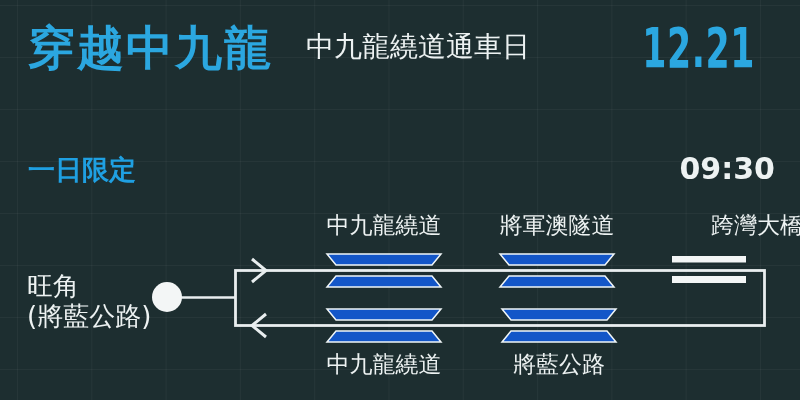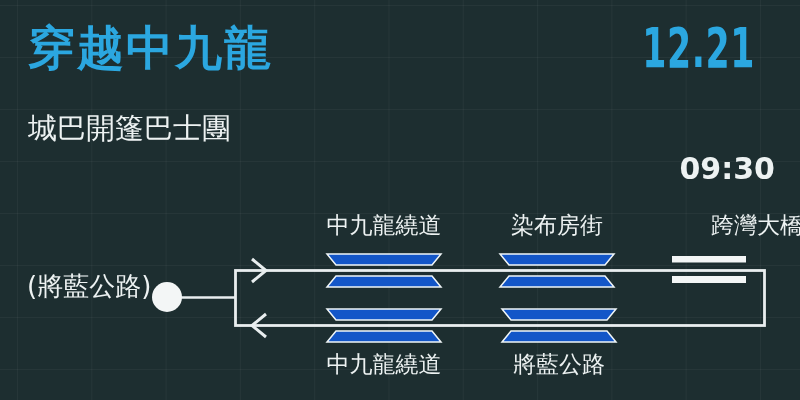--- a/index.html
+++ b/index.html
@@ -63,26 +63,28 @@
     position:absolute;transform:translateX(-50%);
     font-size:23px;color:var(--text-white);line-height:27px;white-space:nowrap;
   }
 </style>
 </head>
 <body>
 
 <div class="poster">
 
   <div class="abs title">穿越中九龍</div>
+  <div class="abs subtitle">中九龍繞道通車日</div>
   <div class="abs date">12.21</div>
 
-  <div class="abs operator">城巴開篷巴士團</div>
+  <div class="abs limited">一日限定</div>
   <div class="abs time">09:30</div>
 
   <div class="abs origin-label">
+    <div>旺角</div>
     <div>(將藍公路)</div>
   </div>
 
   <svg class="diagram-svg" viewBox="0 0 800 400" xmlns="http://www.w3.org/2000/svg">
 
     <line x1="181" y1="297.5" x2="236" y2="297.5" stroke="#E9EEEF" stroke-width="2.4"></line>
 
     <rect x="235.5" y="270.5" width="529" height="55" fill="none" stroke="#E9EEEF" stroke-width="2.8"></rect>
 
     <path d="M252,259 L266,270.5 L252,282" fill="none" stroke="#E9EEEF" stroke-width="3"></path>
@@ -99,18 +101,18 @@
         <rect x="672" y="276" width="74" height="7" fill="#F3F6F6"></rect>
         <polygon points="327,309 441,309 432,320 336,320" fill="#1356C8" stroke="#F0F6F8" stroke-width="1.5"></polygon>
         <polygon points="336,331 432,331 441,342 327,342" fill="#1356C8" stroke="#F0F6F8" stroke-width="1.5"></polygon>
         <polygon points="502,309 616,309 607,320 511,320" fill="#1356C8" stroke="#F0F6F8" stroke-width="1.5"></polygon>
         <polygon points="511,331 607,331 616,342 502,342" fill="#1356C8" stroke="#F0F6F8" stroke-width="1.5"></polygon>
       </g>
   </svg>
 
   <div id="labels">
       <div class="stop-label" style="left: 384px; top: 212px;">中九龍繞道</div>
-      <div class="stop-label" style="left: 557px; top: 212px;">染布房街</div>
+      <div class="stop-label" style="left: 557px; top: 212px;">將軍澳隧道</div>
       <div class="stop-label" style="left: 741px; top: 212px; margin-left: 16px;">跨灣大橋</div>
       <div class="stop-label" style="left: 384px; top: 351px;">中九龍繞道</div>
       <div class="stop-label" style="left: 559px; top: 351px;">將藍公路</div>
     </div>
 </div>
 
 </body></html>

